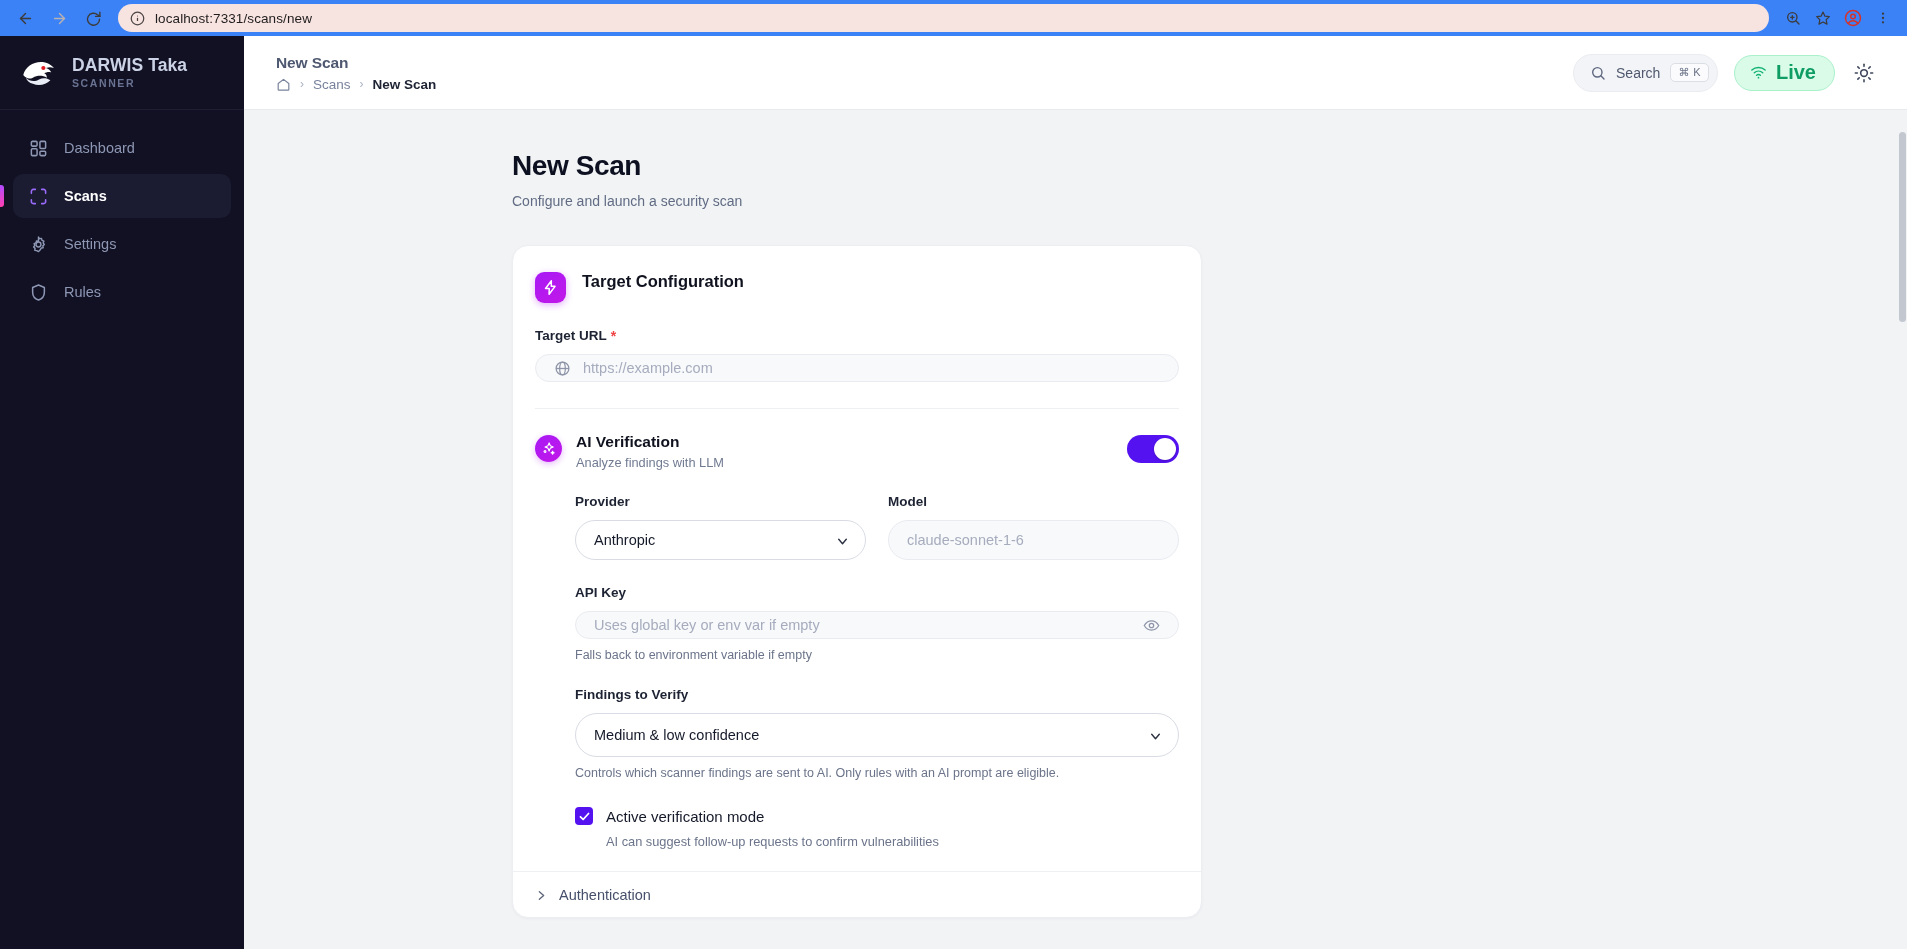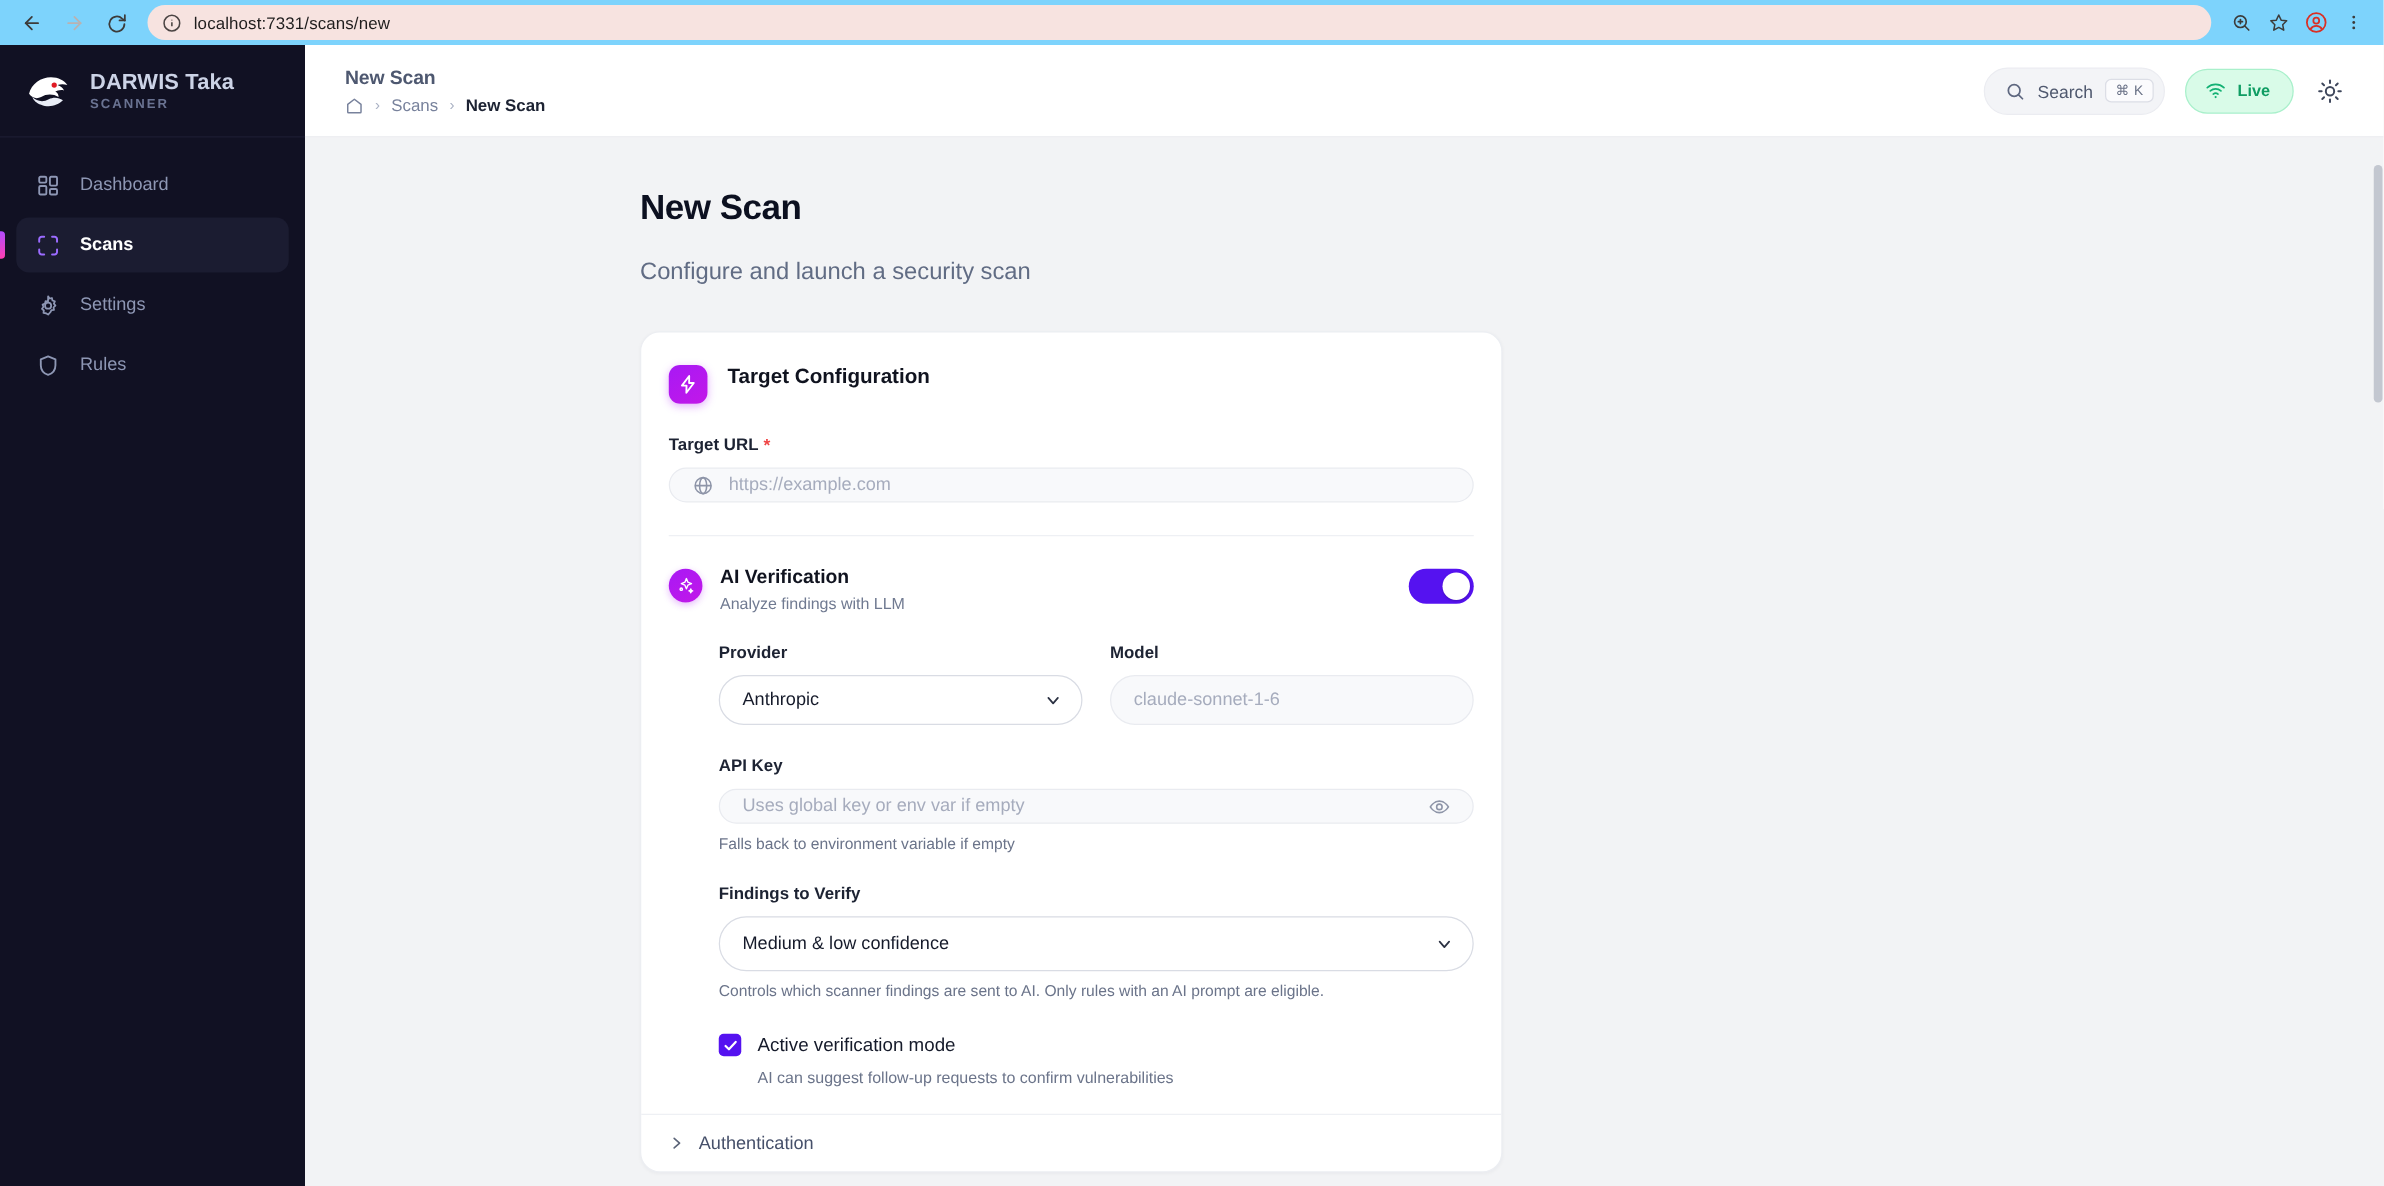--- a/index.html
+++ b/index.html
@@ -6,21 +6,21 @@
   html, body {
     width: 1907px; height: 949px;
     font-family: "Liberation Sans", sans-serif;
     background: #ffffff;
     overflow: hidden;
   }
 
   
   .browser-bar {
     height: 36px; width: 100%;
-    background: #7dd3fc;
+    background: #3b82f6;
     display: flex; align-items: center;
     padding: 0 10px; gap: 4px;
     position: relative;
   }
   .nav-btn {
     width: 30px; height: 30px; border-radius: 50%;
     display: flex; align-items: center; justify-content: center;
     color: #3c3b3a; flex: 0 0 auto;
   }
   .nav-btn svg { width: 17px; height: 17px; }
@@ -118,29 +118,29 @@
   .kbd {
     border: 1px solid #dcdee6; background: #fbfbfd; border-radius: 5px;
     font-size: 11px; color: #6a7287; padding: 2px 7px; letter-spacing: 0.4px;
   }
   .live-pill {
     height: 36px; background: #d9fbe8; border: 1px solid #a9f0cb;
     border-radius: 18px; display: flex; align-items: center; gap: 9px;
     padding: 0 18px 0 15px;
   }
   .live-pill .wico { width: 17px; height: 17px; color: #13b174; display: block; }
-  .live-pill .ltext { font-size: 13px; color: #0f9d63; font-weight: bold; }
+  .live-pill .ltext { font-size: 20px; color: #0f9d63; font-weight: bold; }
   .theme-btn { width: 26px; height: 26px; color: #3f475c; display: flex; align-items: center; justify-content: center; }
   .theme-btn svg { width: 20px; height: 20px; }
 
   
   .scrollarea { flex: 1 1 auto; overflow: hidden; position: relative; padding: 0 0 0 0; }
   .page-head { padding: 40px 0 0 268px; }
   .page-title { font-size: 28px; font-weight: bold; color: #0c1020; letter-spacing: -0.4px; }
-  .page-sub { font-size: 19px; color: #616c84; margin-top: 25px; }
+  .page-sub { font-size: 14px; color: #616c84; margin-top: 11px; }
 
   .card {
     margin: 36px 0 0 268px; width: 690px;
     background: #ffffff; border: 1px solid #eceef2;
     border-radius: 16px; padding: 26px 22px 0 22px;
     box-shadow: 0 1px 3px rgba(16,24,40,0.04);
   }
 
   .card-head { display: flex; align-items: flex-start; gap: 16px; }
   .badge-sq {

